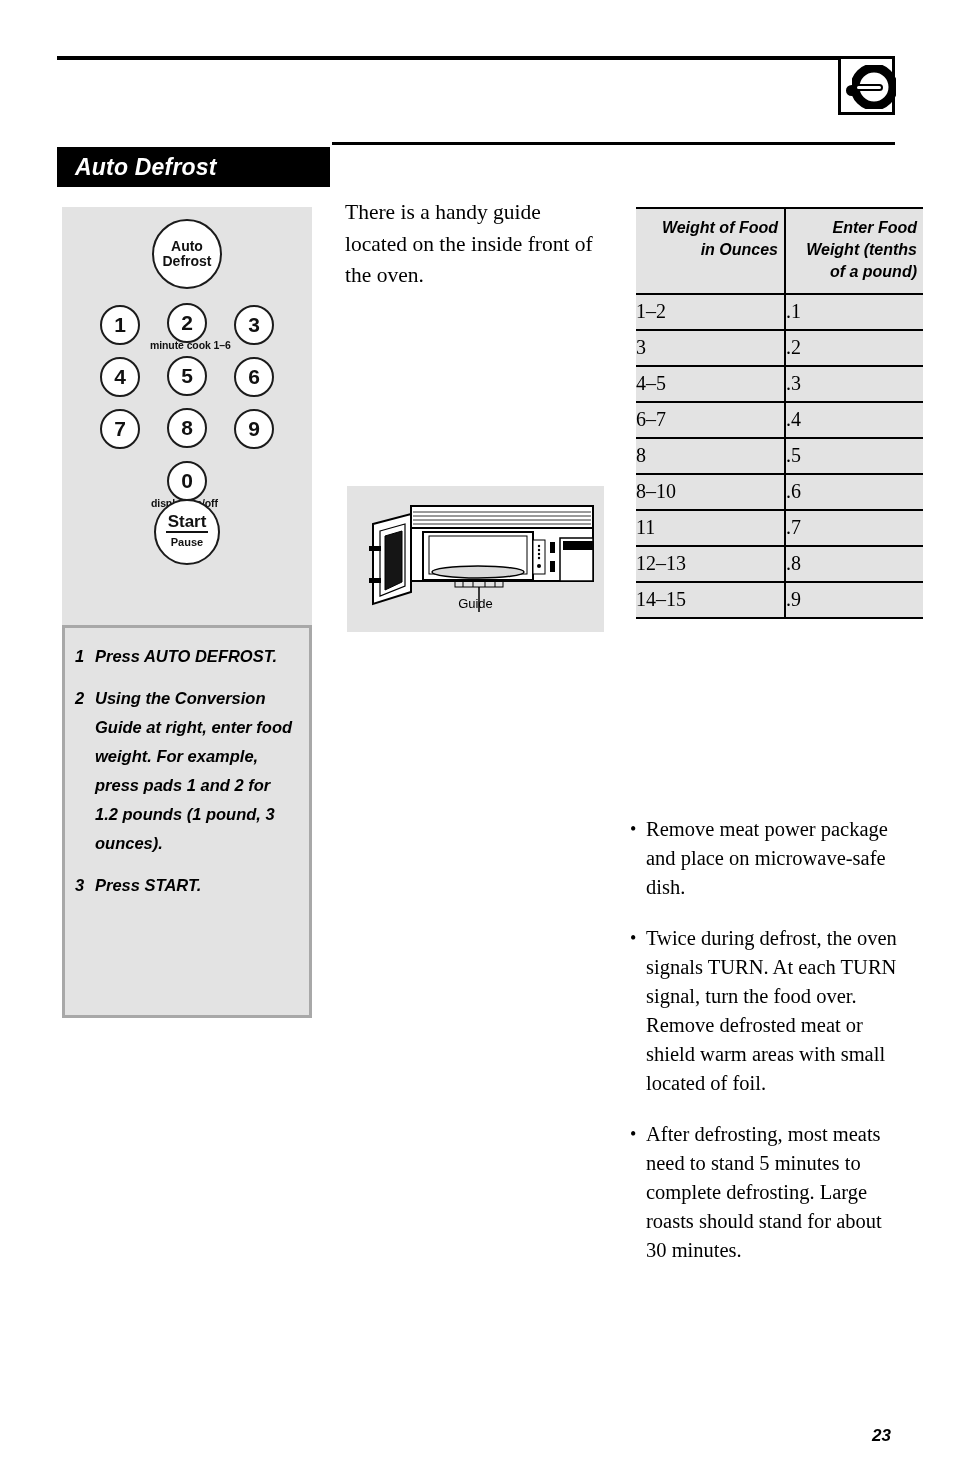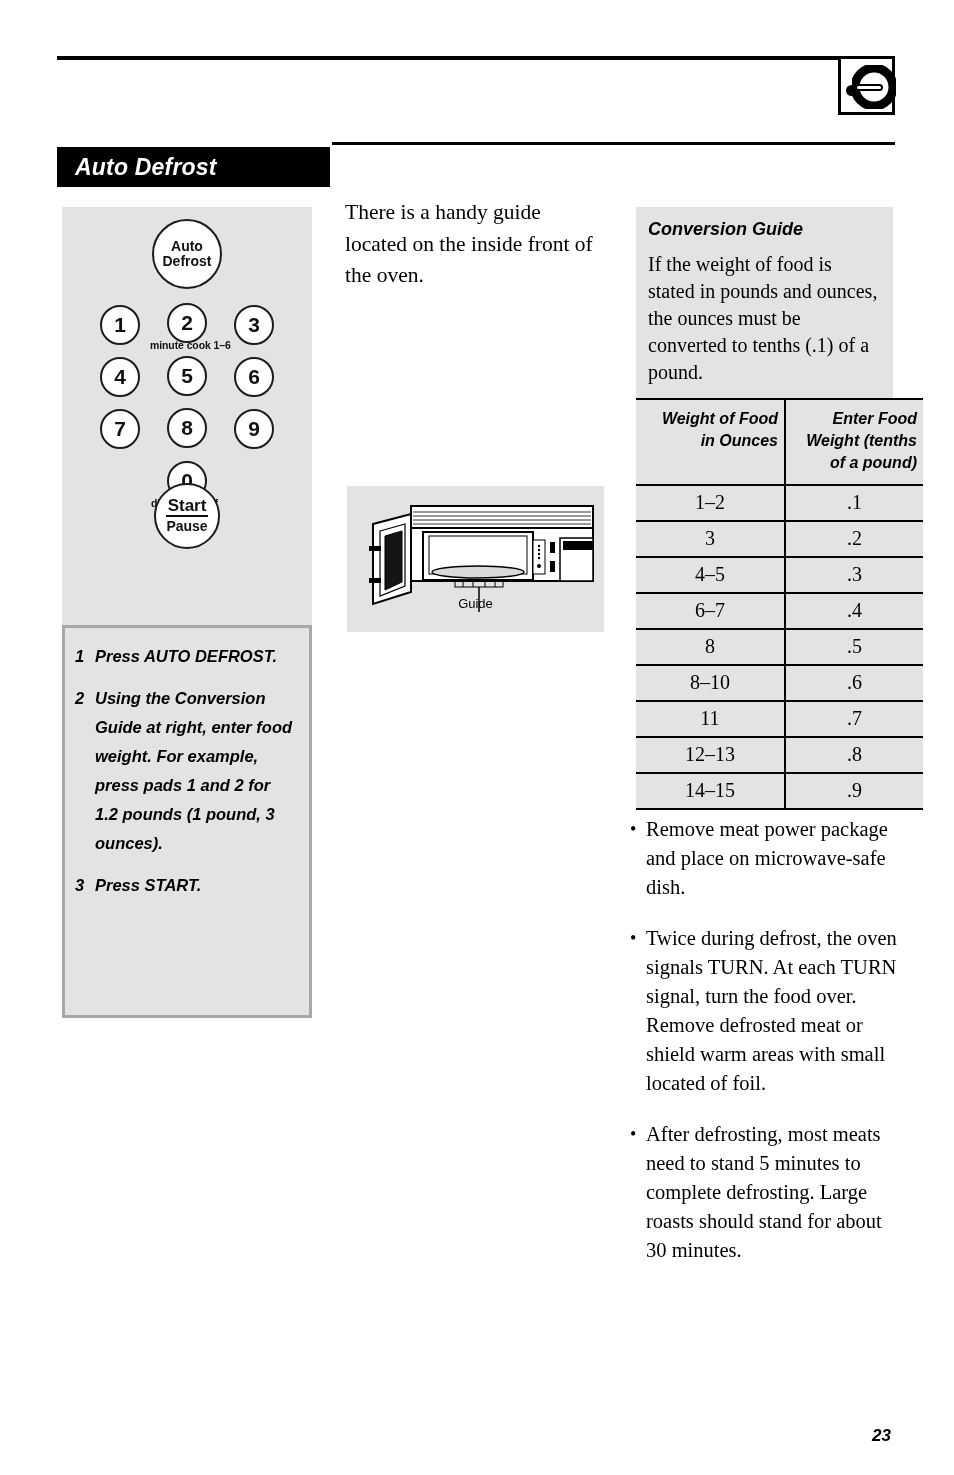--- a/index.html
+++ b/index.html
@@ -114,27 +114,27 @@
   .pad-num {
     width: 40px; height: 40px;
     font-size: 21px;
   }
   .pad-zero {
     width: 40px; height: 40px;
     font-size: 21px;
   }
   .pad-start {
     width: 66px; height: 66px;
-    left: 92px; top: 276px;
+    left: 92px; top: 292px;
     font-size: 16px;
     flex-direction: column;
     line-height: 17px;
   }
   .start-top { border-bottom: 2px solid #111; padding: 0 2px 1px 2px; font-size: 17px;}
-  .start-bot { font-size: 14px; padding-top: 1px; }
+  .start-bot { font-size: 11px; padding-top: 1px; }
 
   .pad-caption {
     position: absolute;
     font-family: "Liberation Sans", sans-serif;
     font-weight: bold;
     font-size: 10.5px;
     color: #111;
     white-space: nowrap;
     letter-spacing: -0.1px;
   }
@@ -255,21 +255,21 @@
     font-size: 16px;
     line-height: 22px;
     text-align: right;
     vertical-align: top;
     padding: 8px 6px 10px 8px;
     color: #000;
   }
   table.conv td {
     font-family: "Liberation Serif", serif;
     font-size: 20px;
-    text-align: center;
+    text-align: left;
     padding: 5px 0 6px 0;
     color: #000;
   }
   table.conv th.c1, table.conv td.c1 { width: 134px; border-right: 2.5px solid #000; }
   table.conv th.c2, table.conv td.c2 { width: 123px; }
 
   .bullets {
     position: absolute;
     left: 630px;
     top: 815px;
@@ -415,24 +415,20 @@
       <line x1="138" y1="94" x2="138" y2="101"></line>
       <line x1="148" y1="94" x2="148" y2="101"></line>
     </g>
 
     <line x1="132" y1="101" x2="132" y2="126" stroke="#000" stroke-width="1.5"></line>
   </svg>
   <div class="oven-caption">Guide</div>
 </div>
 
 <div class="guide-box">
-  <div class="guide-head">
-    <div class="guide-title">Conversion Guide</div>
-    <div class="guide-desc">If the weight of food is stated in pounds and ounces, the ounces must be converted to tenths (.1) of a pound.</div>
-  </div>
   <table class="conv">
     <thead>
       <tr>
         <th class="c1">Weight of Food in Ounces</th>
         <th class="c2">Enter Food Weight (tenths of a pound)</th>
       </tr>
     </thead>
     <tbody>
       <tr>
         <td class="c1">1–2</td>

